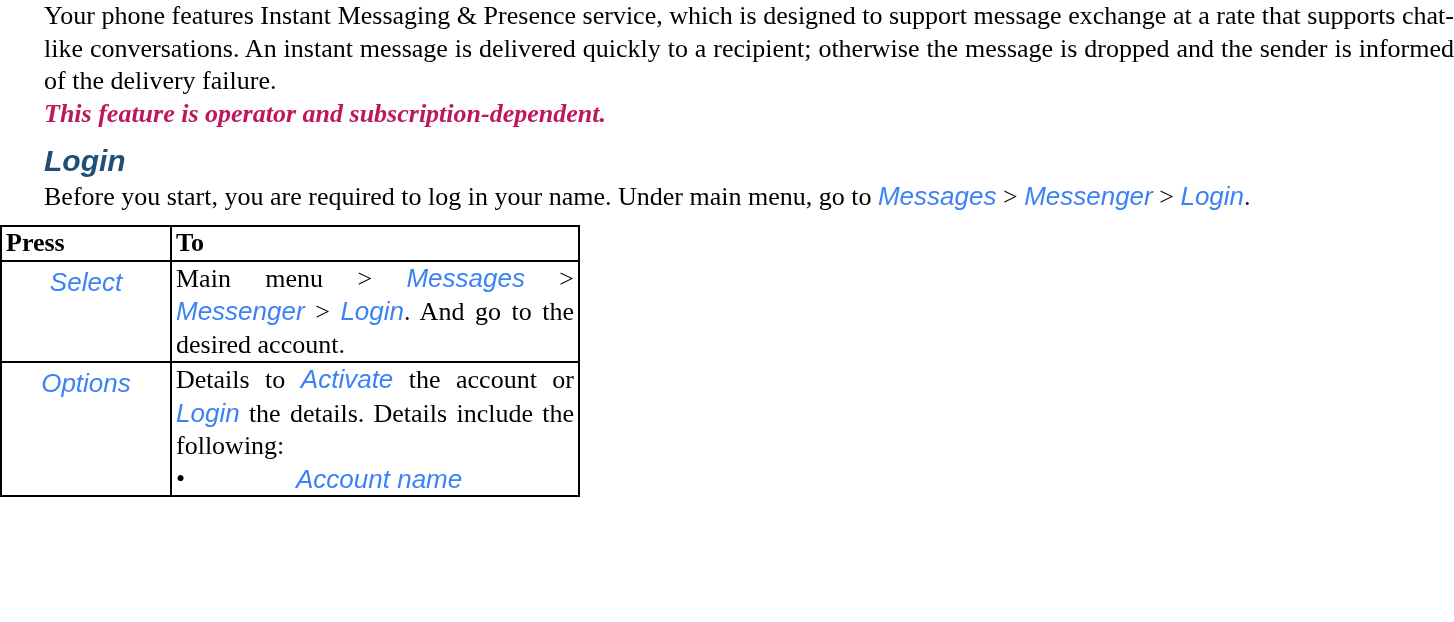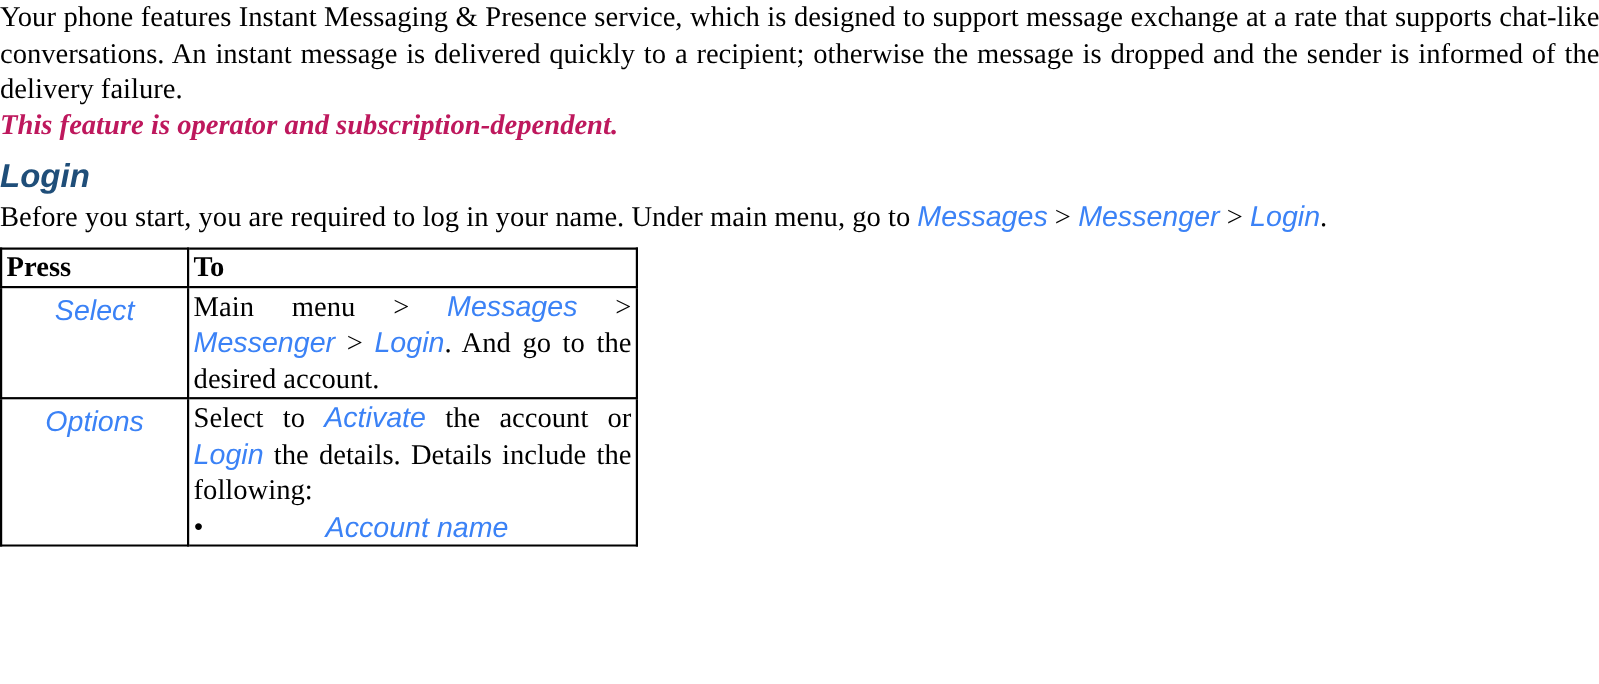--- a/index.html
+++ b/index.html
@@ -9,21 +9,21 @@
       color: #000;
       margin: 0;
       padding: 0;
       width: 1454px;
       box-sizing: border-box;
     }
     .justified {
       text-align: justify;
       text-justify: inter-word;
     }
-    p { margin: 0; }
+    p { margin: 0; padding-left: 44px; }
     .note {
       font-style: italic;
       font-weight: bold;
       color: #be185d;
       font-family: "Times New Roman", Times, serif;
     }
     .heading {
       font-family: Arial, Helvetica, sans-serif;
       font-style: italic;
       font-weight: bold;
@@ -94,21 +94,21 @@
     </td>
     <td class="col2 to-cell">
       <span>Main menu &gt; </span><span class="kw">Messages</span><span> &gt; </span><span class="kw">Messenger</span><span> &gt; </span><span class="kw">Login</span><span>. And go to the desired account.</span>
     </td>
   </tr>
   <tr>
     <td class="col1 press-cell">
       <span class="kw">Options</span>
     </td>
     <td class="col2 to-cell">
-      <span>Select to </span><span class="kw">Activate</span><span> the account or </span><span class="kw">Login</span><span> the details. Details include the following:</span>
+      <span>Details to </span><span class="kw">Activate</span><span> the account or </span><span class="kw">Login</span><span> the details. Details include the following:</span>
       <div class="bullet-line">
         <span class="bullet-mark">•</span>
         <span class="kw">Account name</span>
       </div>
     </td>
   </tr>
 </tbody>
   </table>
 
 </body></html>

